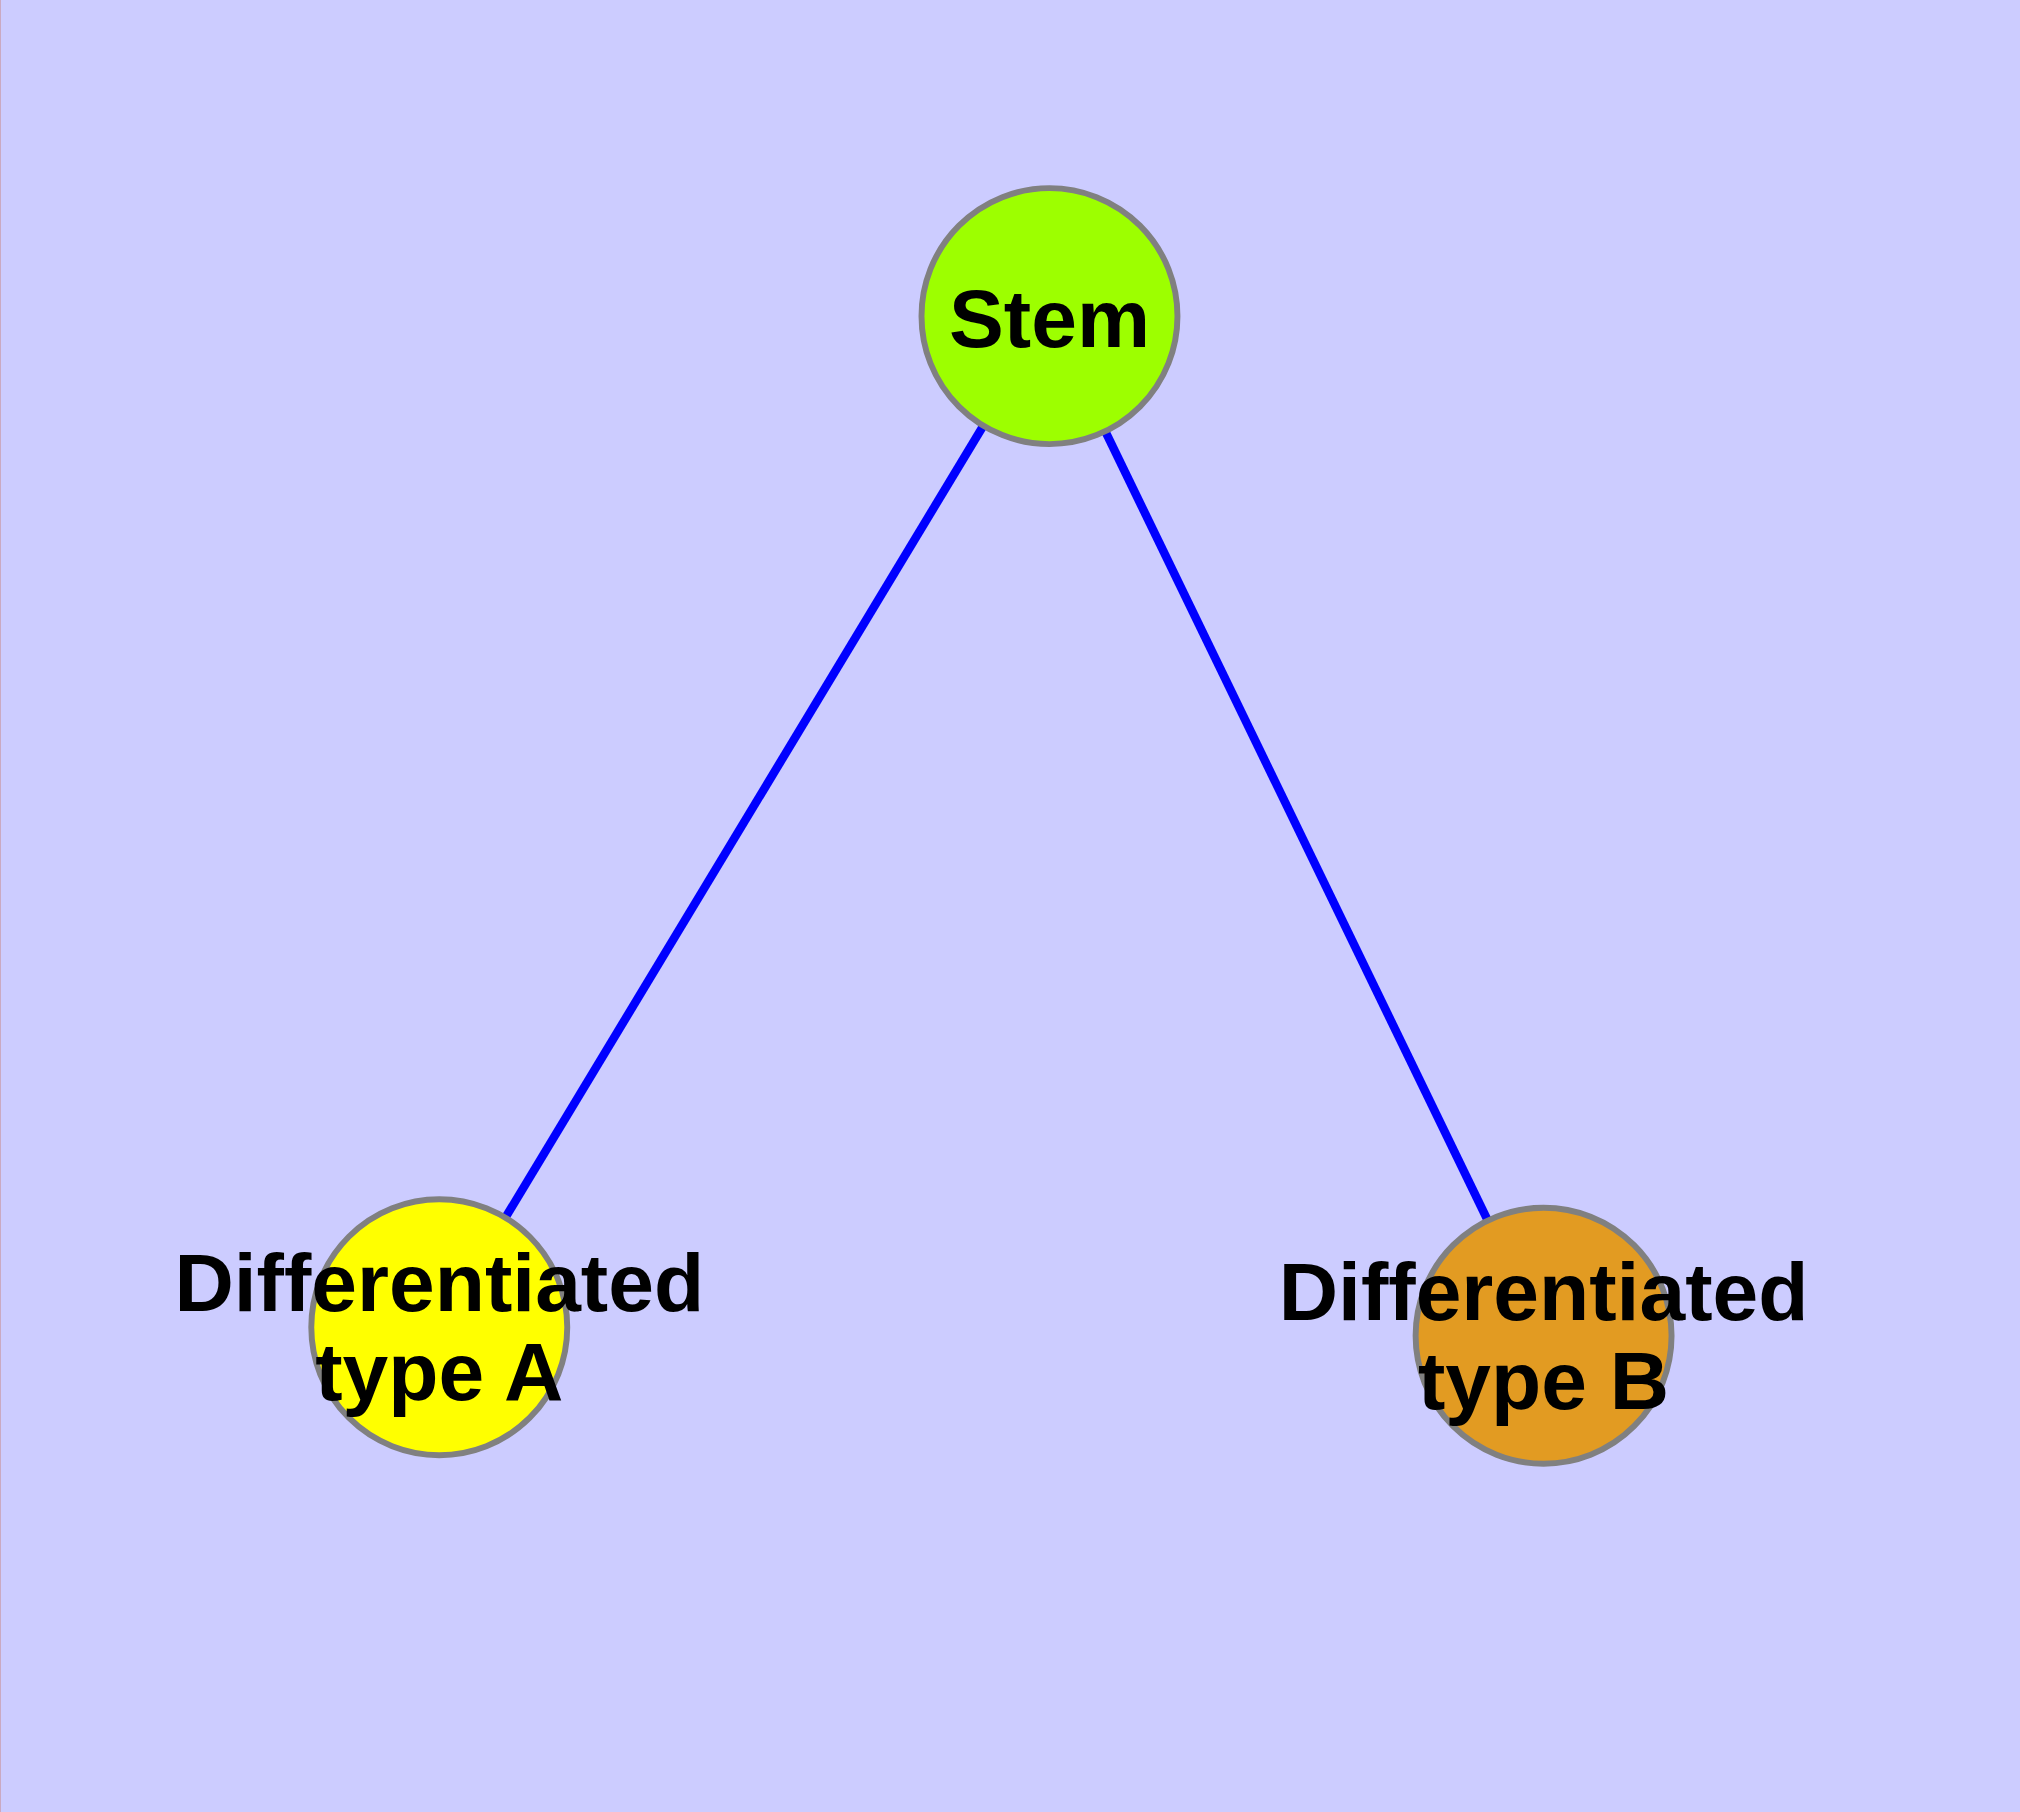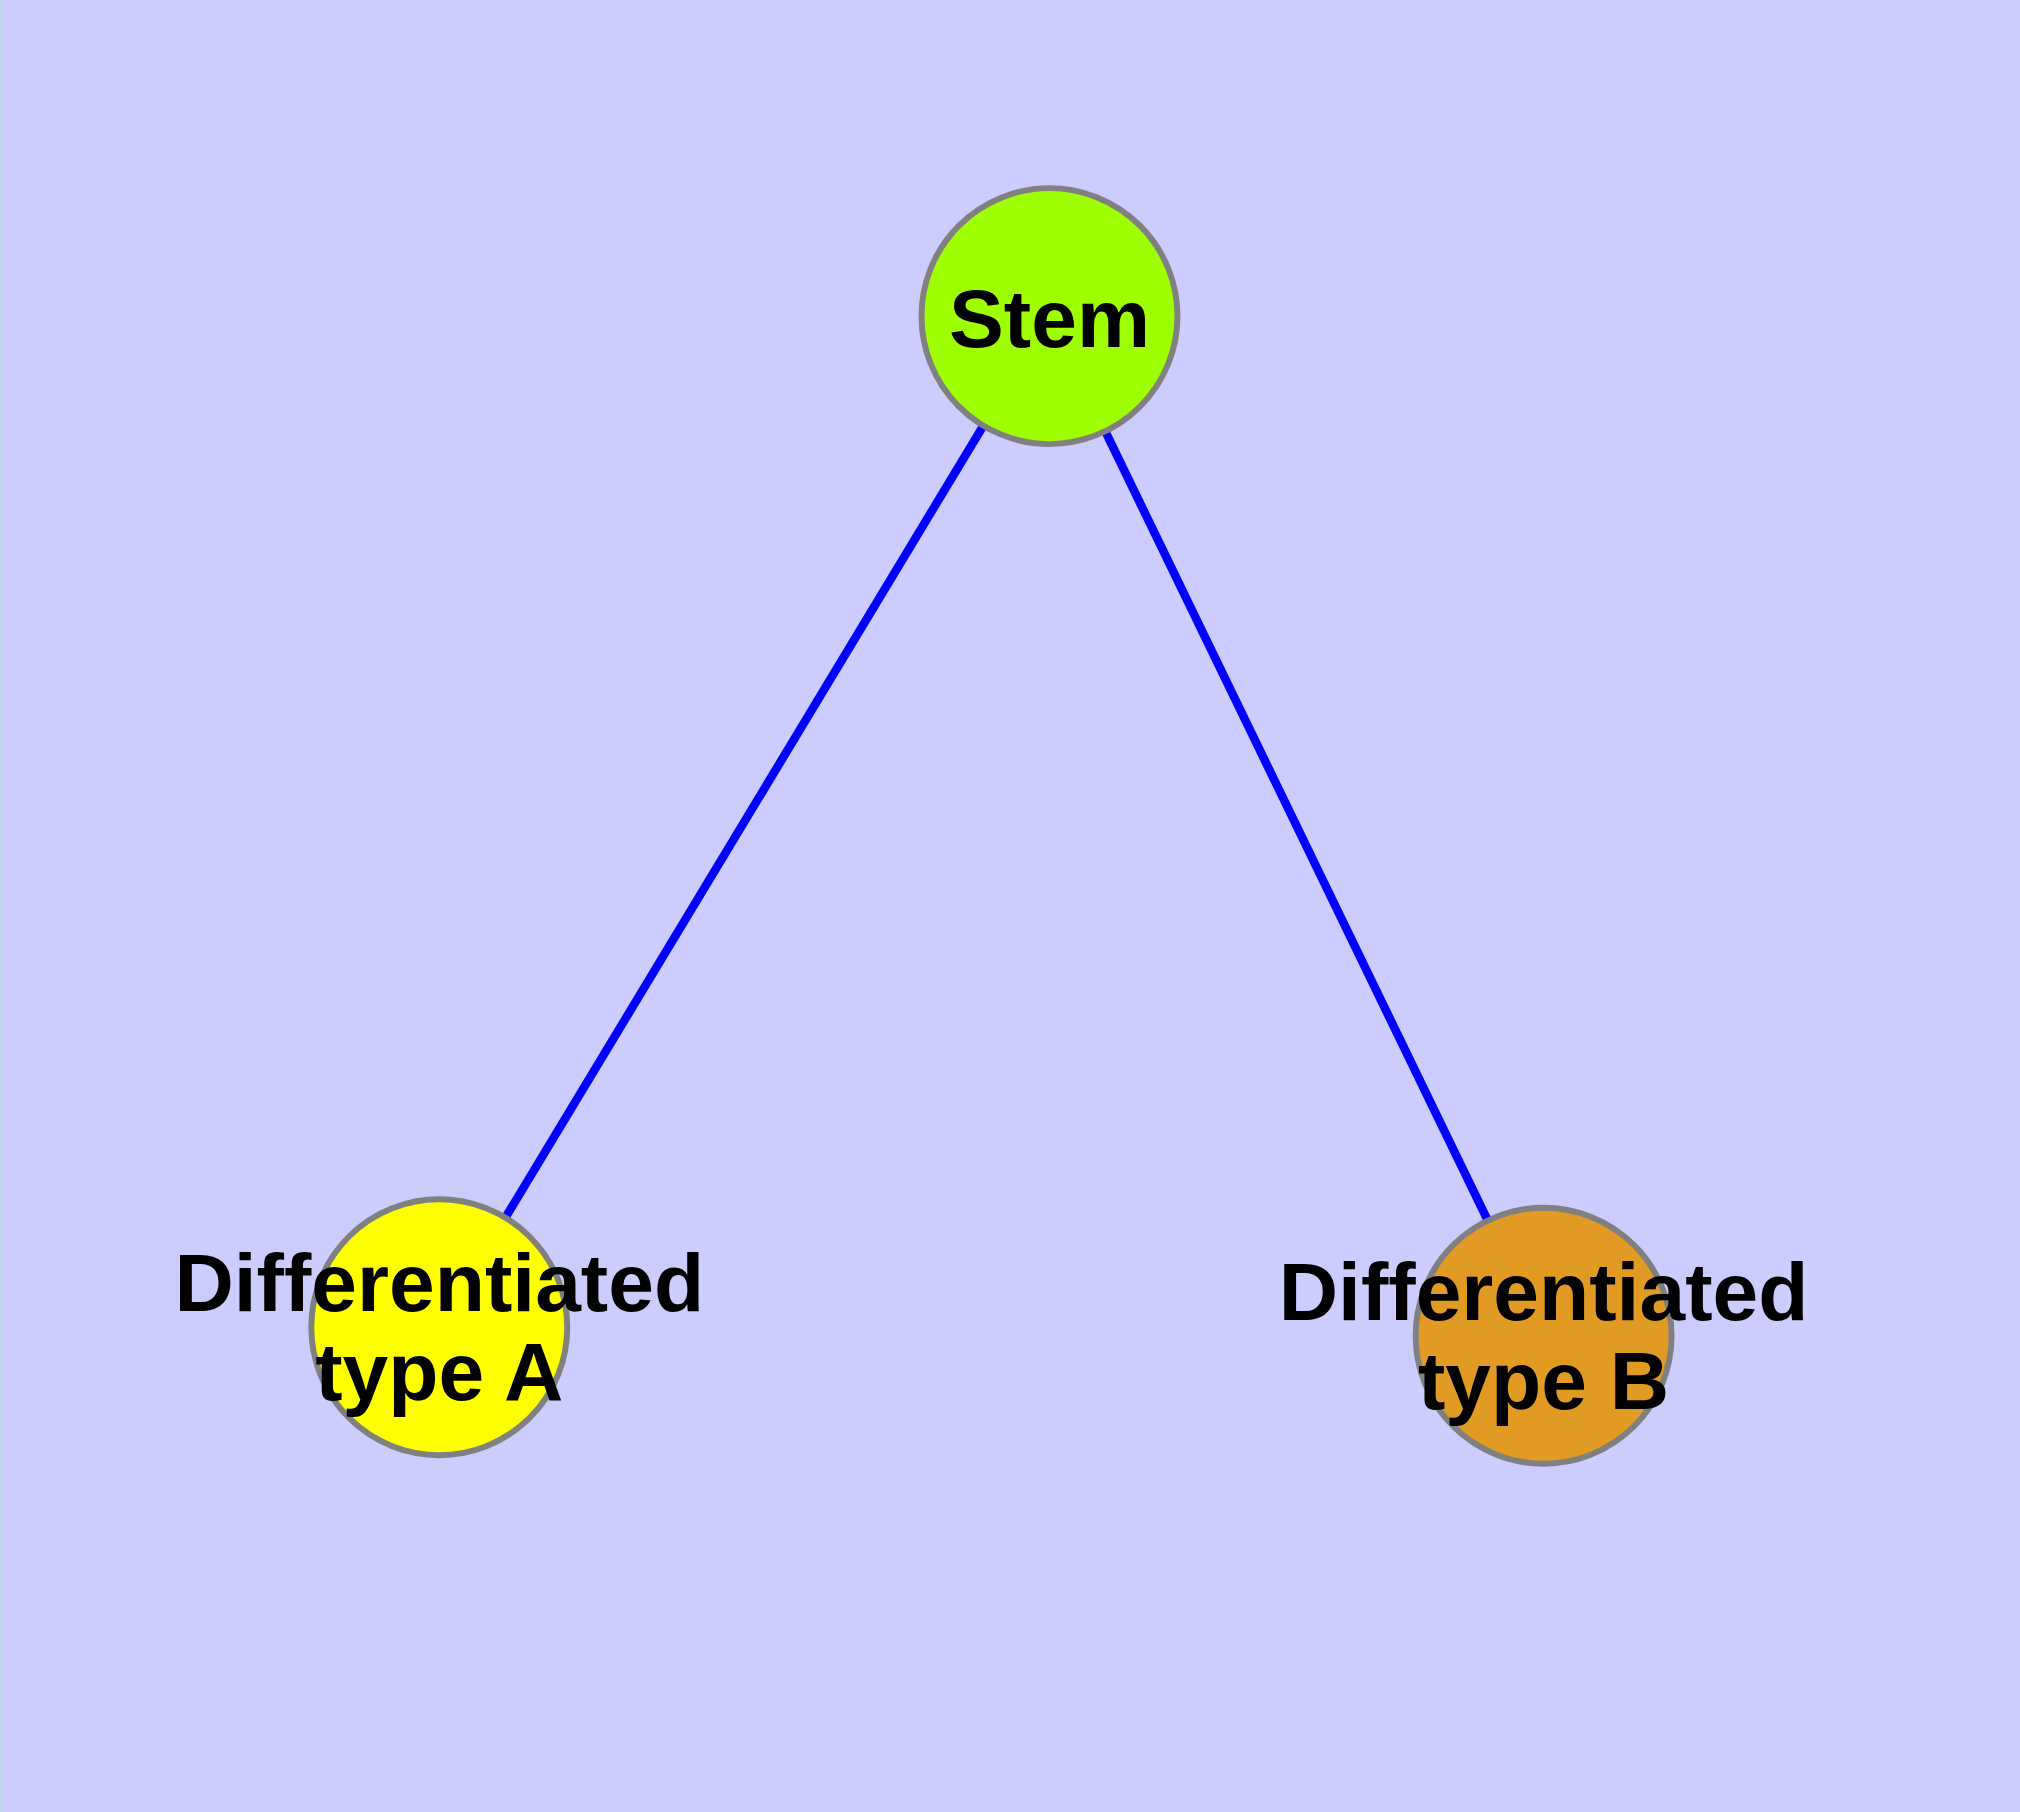--- a/index.html
+++ b/index.html
@@ -4,21 +4,21 @@
 <style>
   html, body {
     margin: 0;
     padding: 0;
     background: #ccccff;
   }
   #canvas {
     position: relative;
     width: 2021px;
     height: 1812px;
-    background: #86efac;
+    background: #c2410c;
     overflow: hidden;
     font-family: "Liberation Sans", "DejaVu Sans", sans-serif;
   }
   #graph-svg {
     position: absolute;
     left: 0;
     top: 0;
     width: 2021px;
     height: 1812px;
     display: block;

